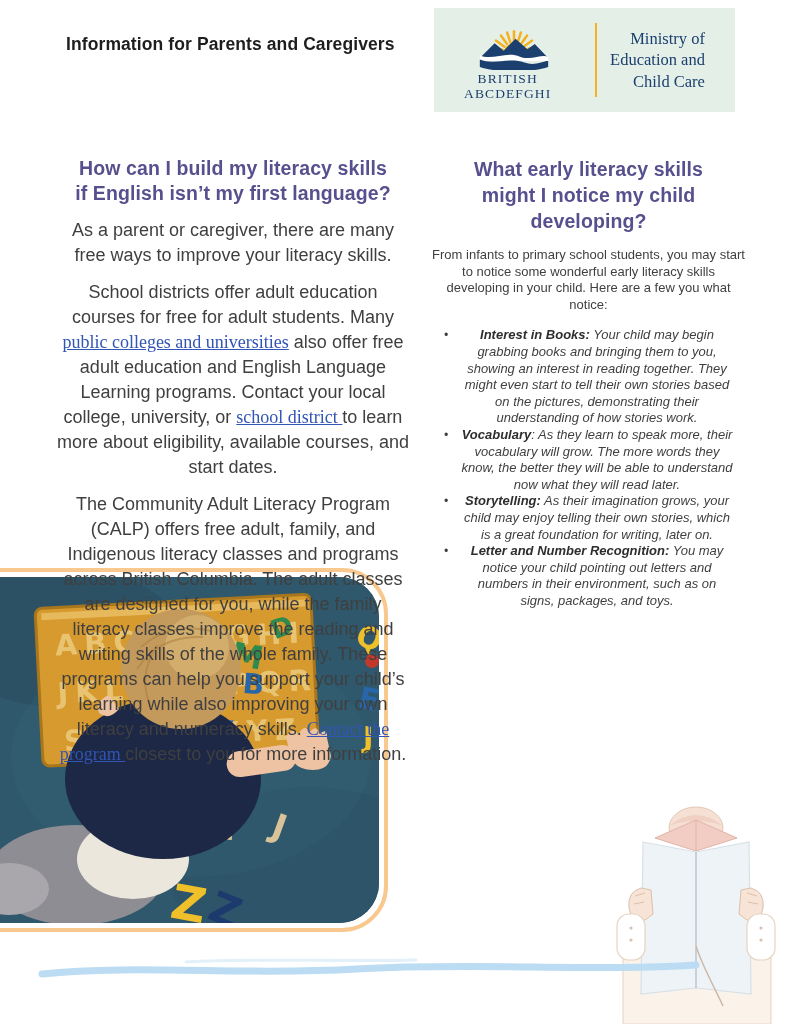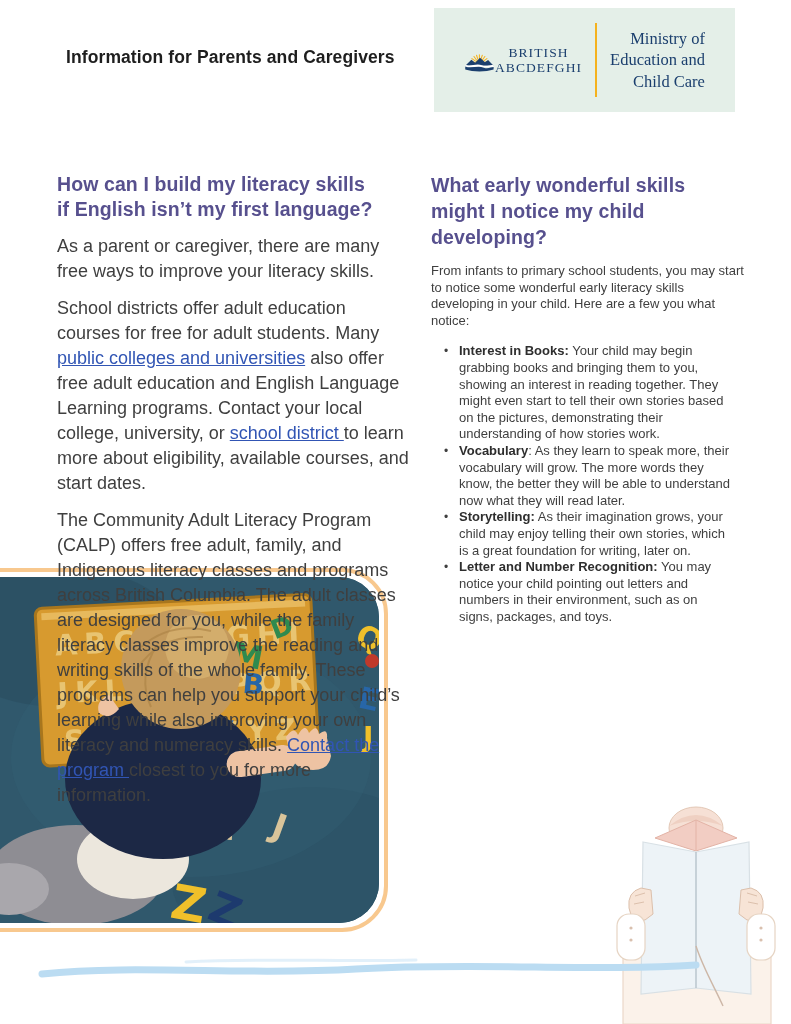--- a/index.html
+++ b/index.html
@@ -12,51 +12,51 @@
     --photo-border:#F8C88E;
     --wave-blue:#BBDCF2;
   }
   html,body{margin:0;padding:0;background:#ffffff;}
   .page{
     position:relative;width:791px;height:1024px;margin:0 auto;background:#fff;
     overflow:hidden;font-family:"Liberation Sans","DejaVu Sans",sans-serif;color:var(--body-text);
   }
   
   .doc-title{
-    position:absolute;left:66px;top:47px;width:370px;
+    position:absolute;left:66px;top:34px;width:370px;
     font-size:17.5px;font-weight:700;color:#1E1E1E;letter-spacing:.1px;
   }
   .logo-box{
     position:absolute;left:434px;top:8px;width:301px;height:104px;background:var(--logo-bg);
     display:flex;align-items:center;justify-content:center;gap:13px;
   }
-  .emblem-wrap{display:flex;flex-direction:row;align-items:center;width:118px;}
+  .emblem-wrap{display:flex;flex-direction:column;align-items:flex-start;width:118px;}
   .emblem-wrap svg{display:block;}
   .region-caption{
     font-family:"Liberation Serif","DejaVu Serif",serif;color:var(--logo-navy);
     font-size:13.5px;line-height:1.08;letter-spacing:1.1px;text-align:center;margin-top:2px;
   }
   .logo-divider{width:2px;height:74px;background:var(--logo-gold);}
   .ministry-text{
     font-family:"Liberation Serif","DejaVu Serif",serif;color:var(--logo-navy);
     font-size:16.5px;line-height:1.3;text-align:right;
   }
   
-  .col{position:absolute;top:172px;z-index:2;}
+  .col{position:absolute;top:156px;z-index:2;text-align:center;}
   .col-left{left:57px;width:352px;}
   .col-right{left:431px;width:315px;}
   h2.section-heading{
     margin:0 0 12px 0;font-size:19.5px;line-height:25px;font-weight:700;
     color:var(--heading-purple);white-space:pre-line;letter-spacing:.1px;
   }
   .col-right h2.section-heading{line-height:26px;margin-bottom:13px;}
   .col-left p{margin:4px 0 12px 0;font-size:18px;line-height:25px;}
   .col-right .intro{margin:0 0 14px 0;font-size:13px;line-height:16.6px;}
-  a.link{color:var(--link-blue);text-decoration:underline;cursor:pointer;}
-  ul.skills-list{list-style:none;margin:11px;padding:0;}
+  a.link{color:var(--link-blue);text-decoration:underline;cursor:pointer;font-family:Liberation Serif, serif;}
+  ul.skills-list{list-style:none;margin:11px;padding:0;font-style:italic;}
   ul.skills-list li{
     position:relative;padding-left:17px;font-size:13px;line-height:16.6px;margin:0;
   }
   ul.skills-list li::before{
     content:"•";position:absolute;left:2px;top:0;color:#3F3F3F;font-size:12px;
   }
   ul.skills-list .bb{font-weight:700;color:#2E2E2E;}
   
   .photo-frame{
     position:absolute;left:-26px;top:568px;width:414px;height:364px;z-index:1;
@@ -116,21 +116,21 @@
     <h2 class="section-heading">How can I build my literacy skills
 if English isn’t my first language?</h2>
     <div>
         <p>As a parent or caregiver, there are many free ways to improve your literacy skills.</p>
         <p>School districts offer adult education courses for free for adult students. Many<a class="link" href="#"> public colleges and universities</a> also offer free adult education and English Language Learning programs.  Contact your local college, university, or <a class="link" href="#">school district </a>to learn more about eligibility, available courses, and start dates.</p>
         <p>The Community Adult Literacy Program (CALP) offers free adult, family, and Indigenous literacy classes and programs across British Columbia. The adult classes are designed for you, while the family literacy classes improve the reading and writing skills of the whole family. These programs can help you support your child’s learning while also improving your own literacy and numeracy skills. <a class="link" href="#">Contact the program </a>closest to you for more information.</p>
       </div>
   </div>
 
   <div class="col col-right">
-    <h2 class="section-heading">What early wonderful skills
+    <h2 class="section-heading">What early literacy skills
 might I notice my child
 developing?</h2>
     <p class="intro">From infants to primary school students, you may start to notice some wonderful early literacy skills developing in your child. Here are a few you what notice:</p>
     <ul class="skills-list">
         <li><span class="bb">Interest in Books:</span> Your child may begin grabbing books and bringing them to you, showing an interest in reading together. They might even start to tell their own stories based on the pictures, demonstrating their understanding of how stories work.</li>
         <li><span class="bb">Vocabulary</span>: As they learn to speak more, their vocabulary will grow. The more words they know, the better they will be able to understand now what they will read later.</li>
         <li><span class="bb">Storytelling:</span> As their imagination grows, your child may enjoy telling their own stories, which is a great foundation for writing, later on.</li>
         <li><span class="bb">Letter and Number Recognition:</span> You may notice your child pointing out letters and numbers in their environment, such as on signs, packages, and toys.</li>
       </ul>
   </div>

